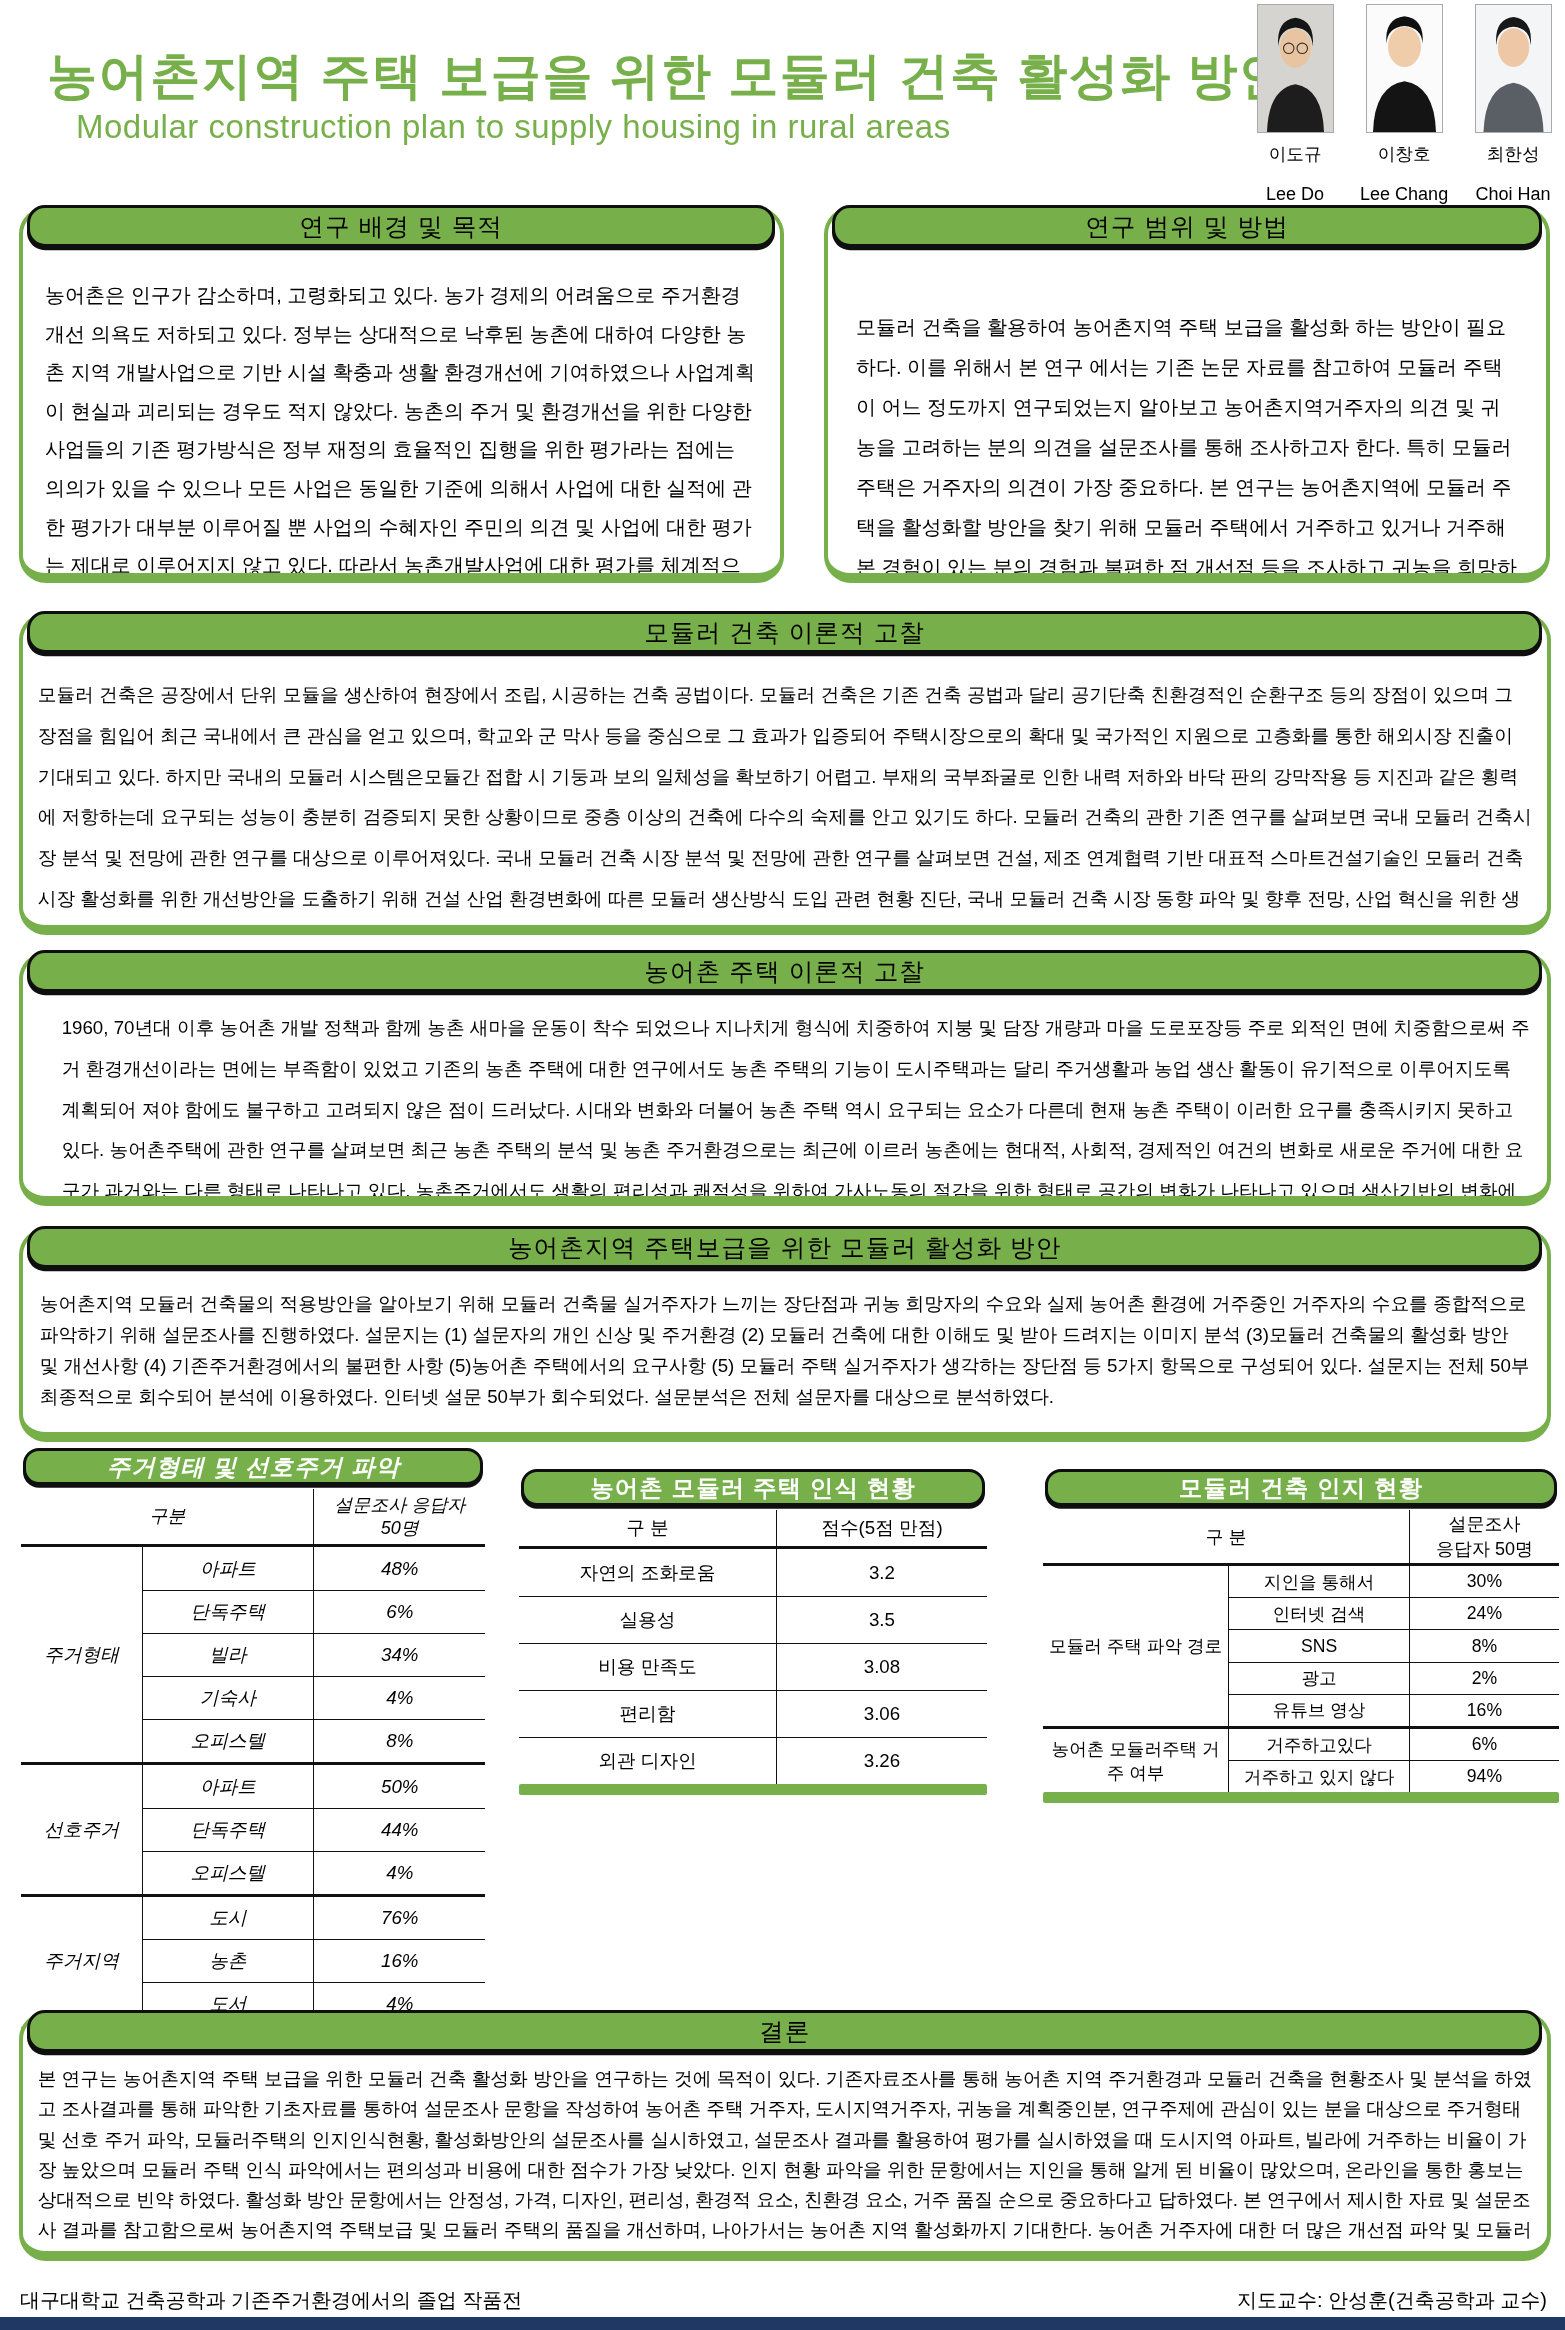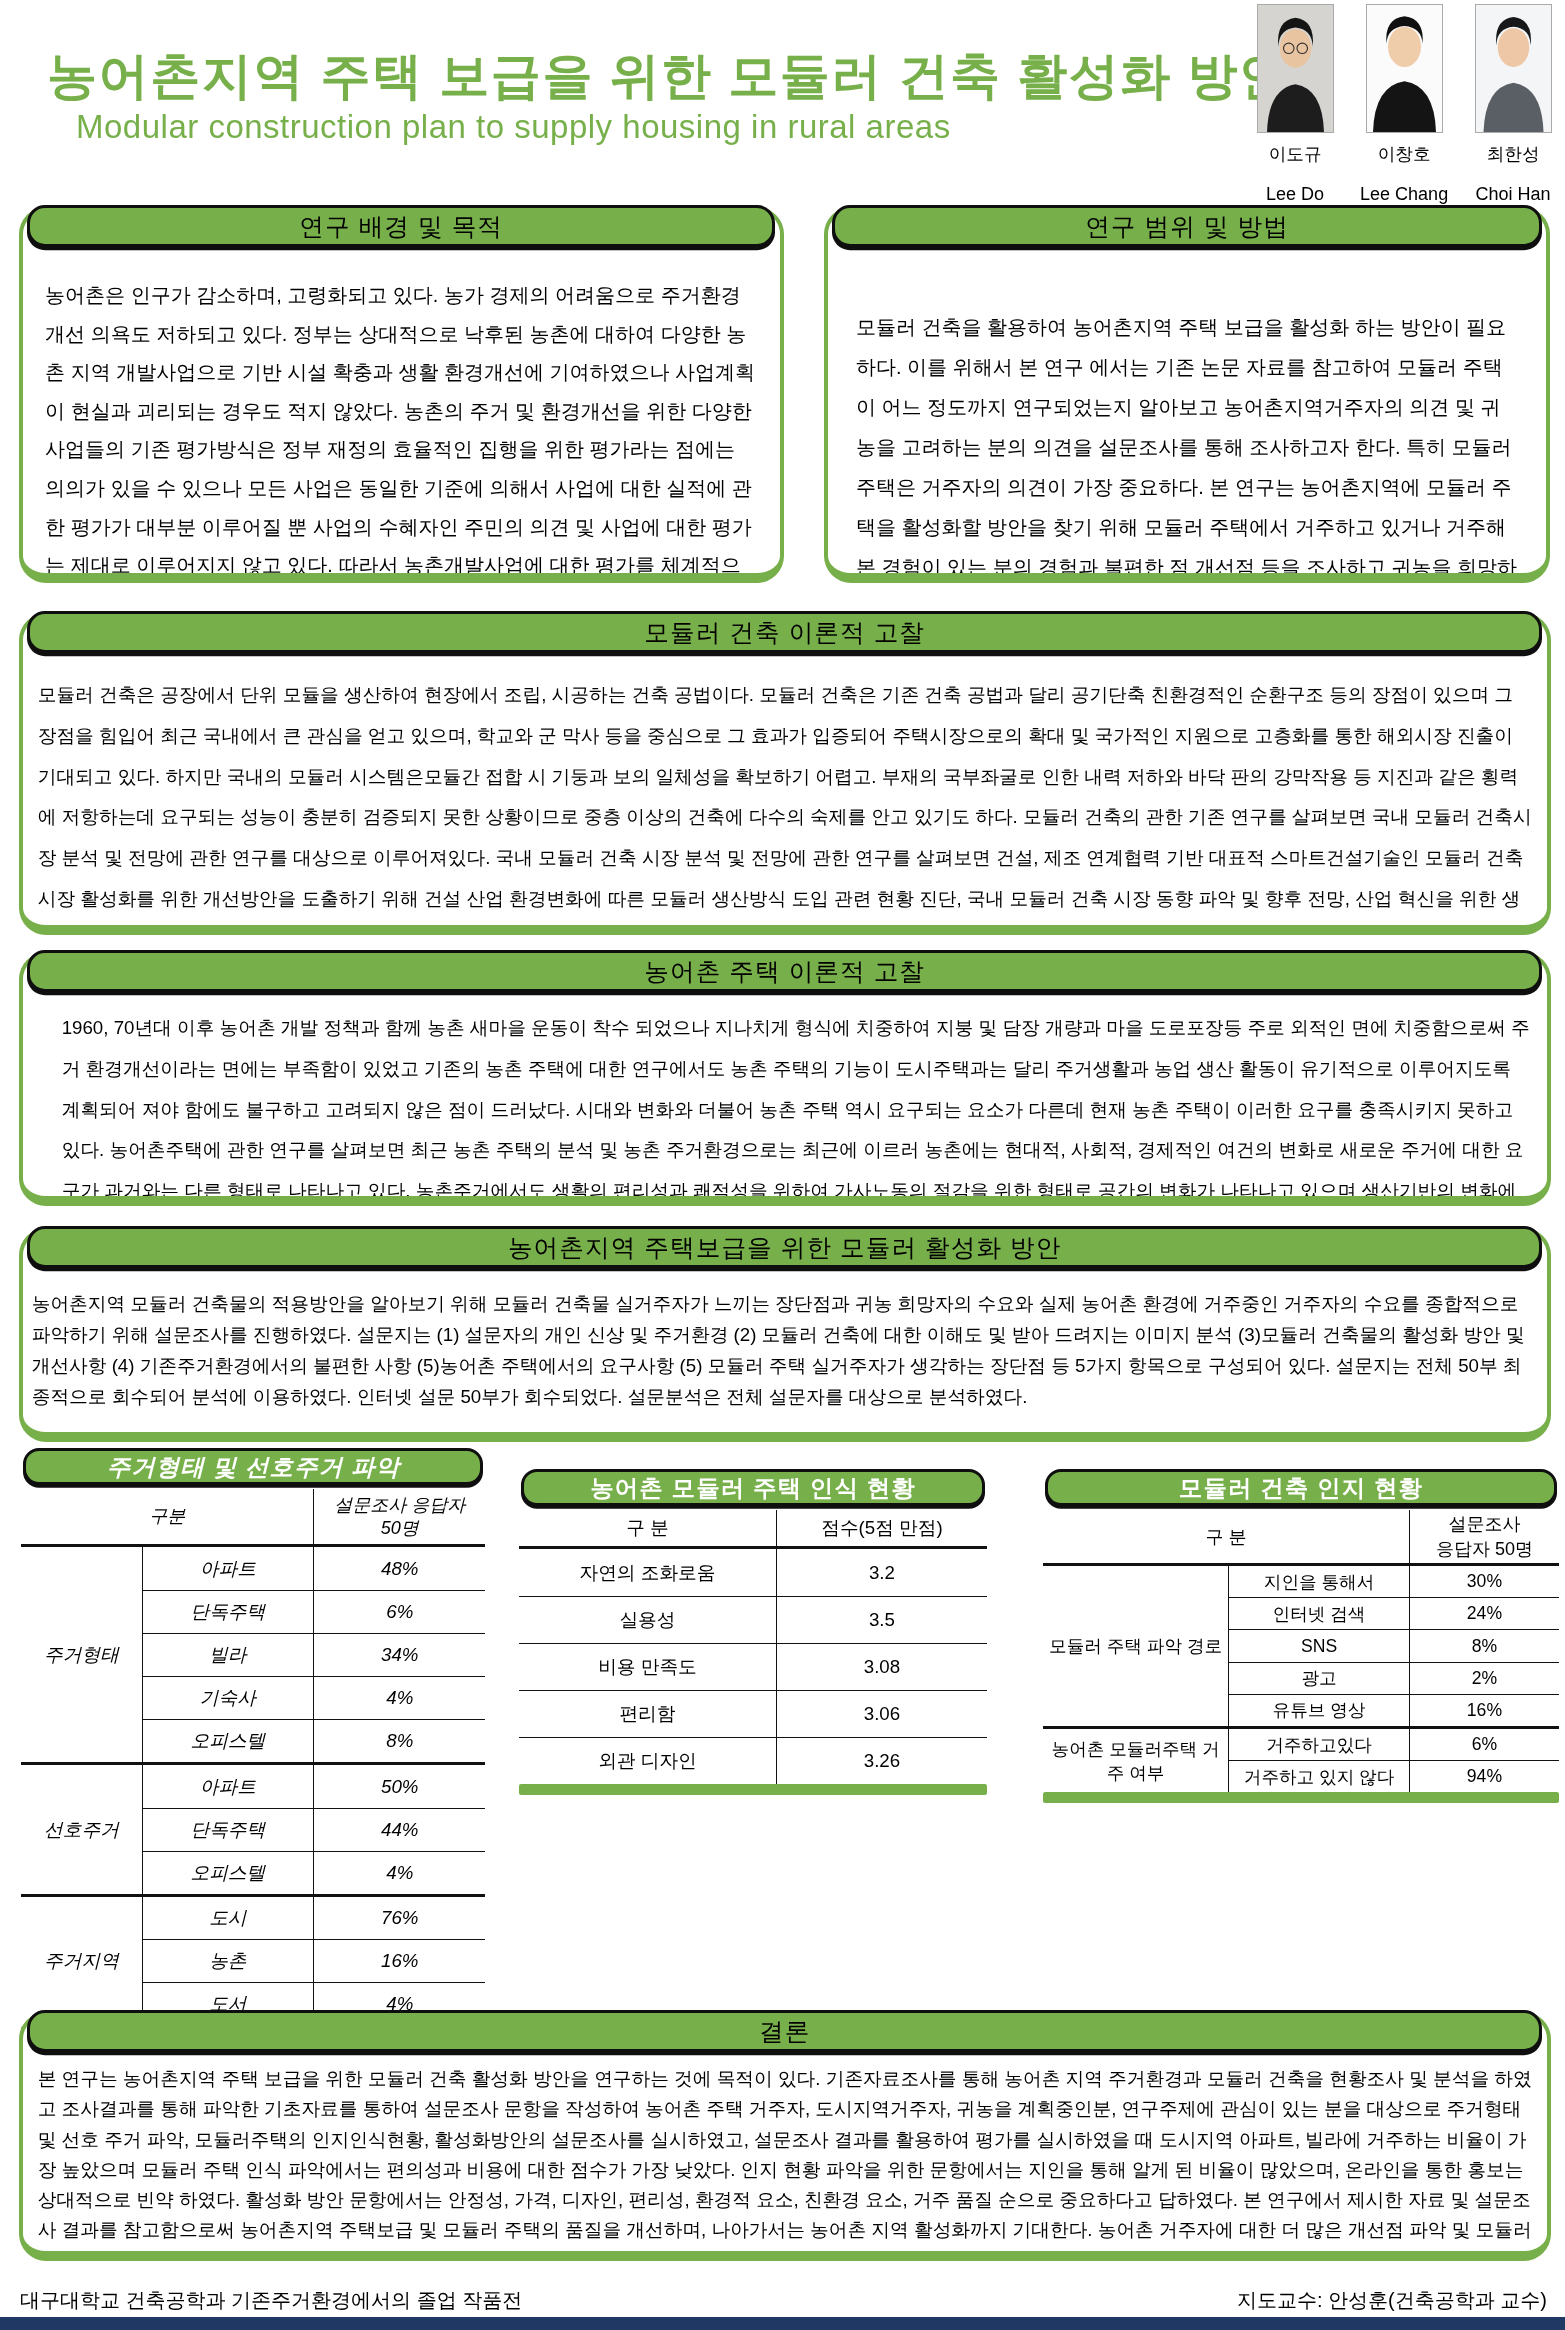--- a/index.html
+++ b/index.html
@@ -32,21 +32,21 @@
 
   #panel-background{ left:18.7px; top:207px;  width:765px; height:376px; }
   #panel-background .panel-body{ padding:65px 22.4px 0 22.4px; font-size:20px; line-height:1.93; }
   #panel-scope{ left:824px; top:207px; width:726px; height:376px; }
   #panel-scope .panel-body{ padding:96px 28px 0 28px; font-size:20px; line-height:2.0; }
   #panel-modular{ left:18.7px; top:613px; width:1532px; height:322px; }
   #panel-modular .panel-body{ padding:58px 15px 0 15px; font-size:18.7px; line-height:2.18; }
   #panel-rural{ left:18.7px; top:952px; width:1532px; height:254px;padding-left:24px; }
   #panel-rural .panel-body{ padding:52px 15px 0 15px; font-size:18.7px; line-height:2.18; }
   #panel-plan{ left:18.7px; top:1228px; width:1532px; height:214px; }
-  #panel-plan .panel-body{ padding:56px 15px 0 9px; font-size:18.7px; line-height:1.66; }
+  #panel-plan .panel-body{ padding:56px 15px 0 17px; font-size:18.7px; line-height:1.66; }
   #panel-conclusion{ left:18.7px; top:1996px; width:1532px; height:249px;margin-top:16px; }
   #panel-conclusion .panel-body{ padding:48px 15px 0 15px; font-size:18.7px; line-height:1.62; }
 
   
   .tablebox{ position:absolute; }
   .tpill{ position:relative; height:31px; background:var(--green); border:3.2px solid var(--ink);
           box-shadow:0 2.7px 0 var(--ink); border-radius:16px; display:flex; align-items:center;
           justify-content:center; margin:0 2.1px 4.3px 2.1px; }
   .tpill span{ color:#fff; font-weight:700; font-size:23.5px; letter-spacing:1.1px; white-space:nowrap; }
   .tbl{ width:100%; border-collapse:collapse; border-style:hidden; table-layout:fixed; background:#fff; }

